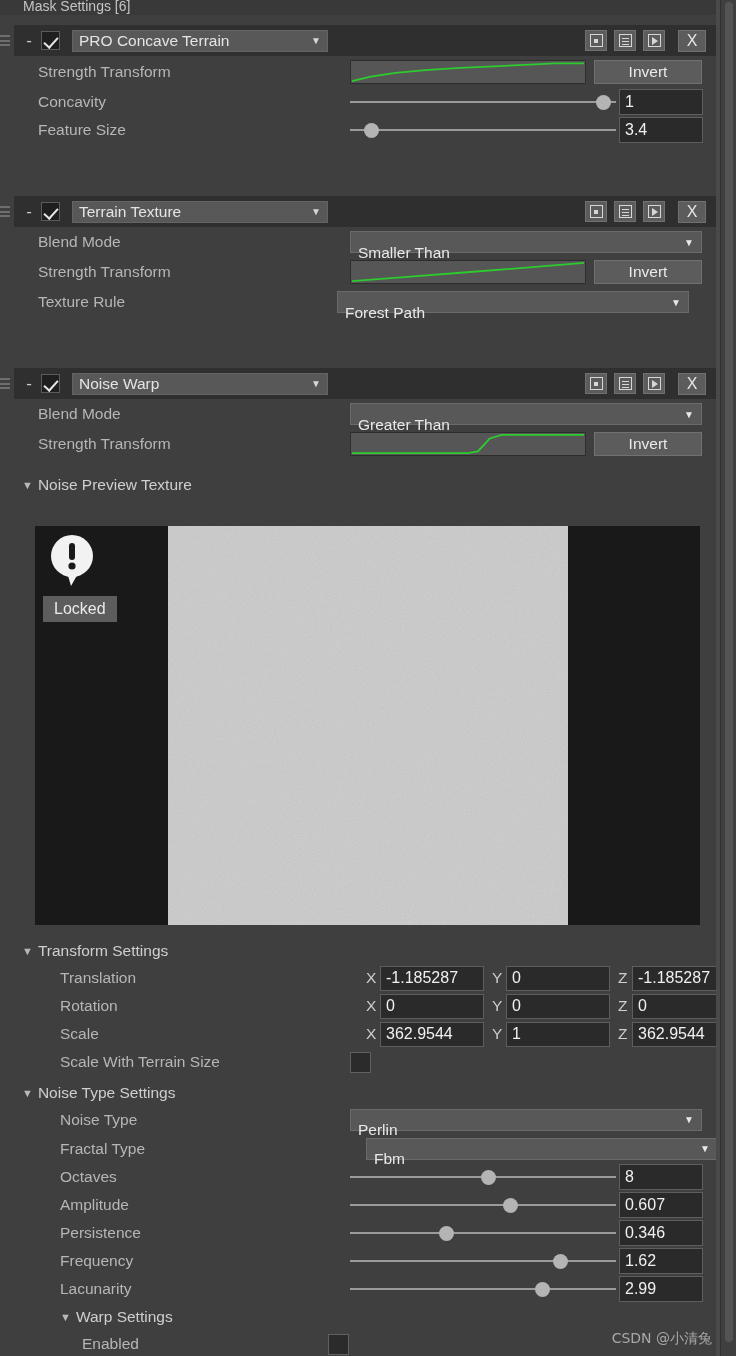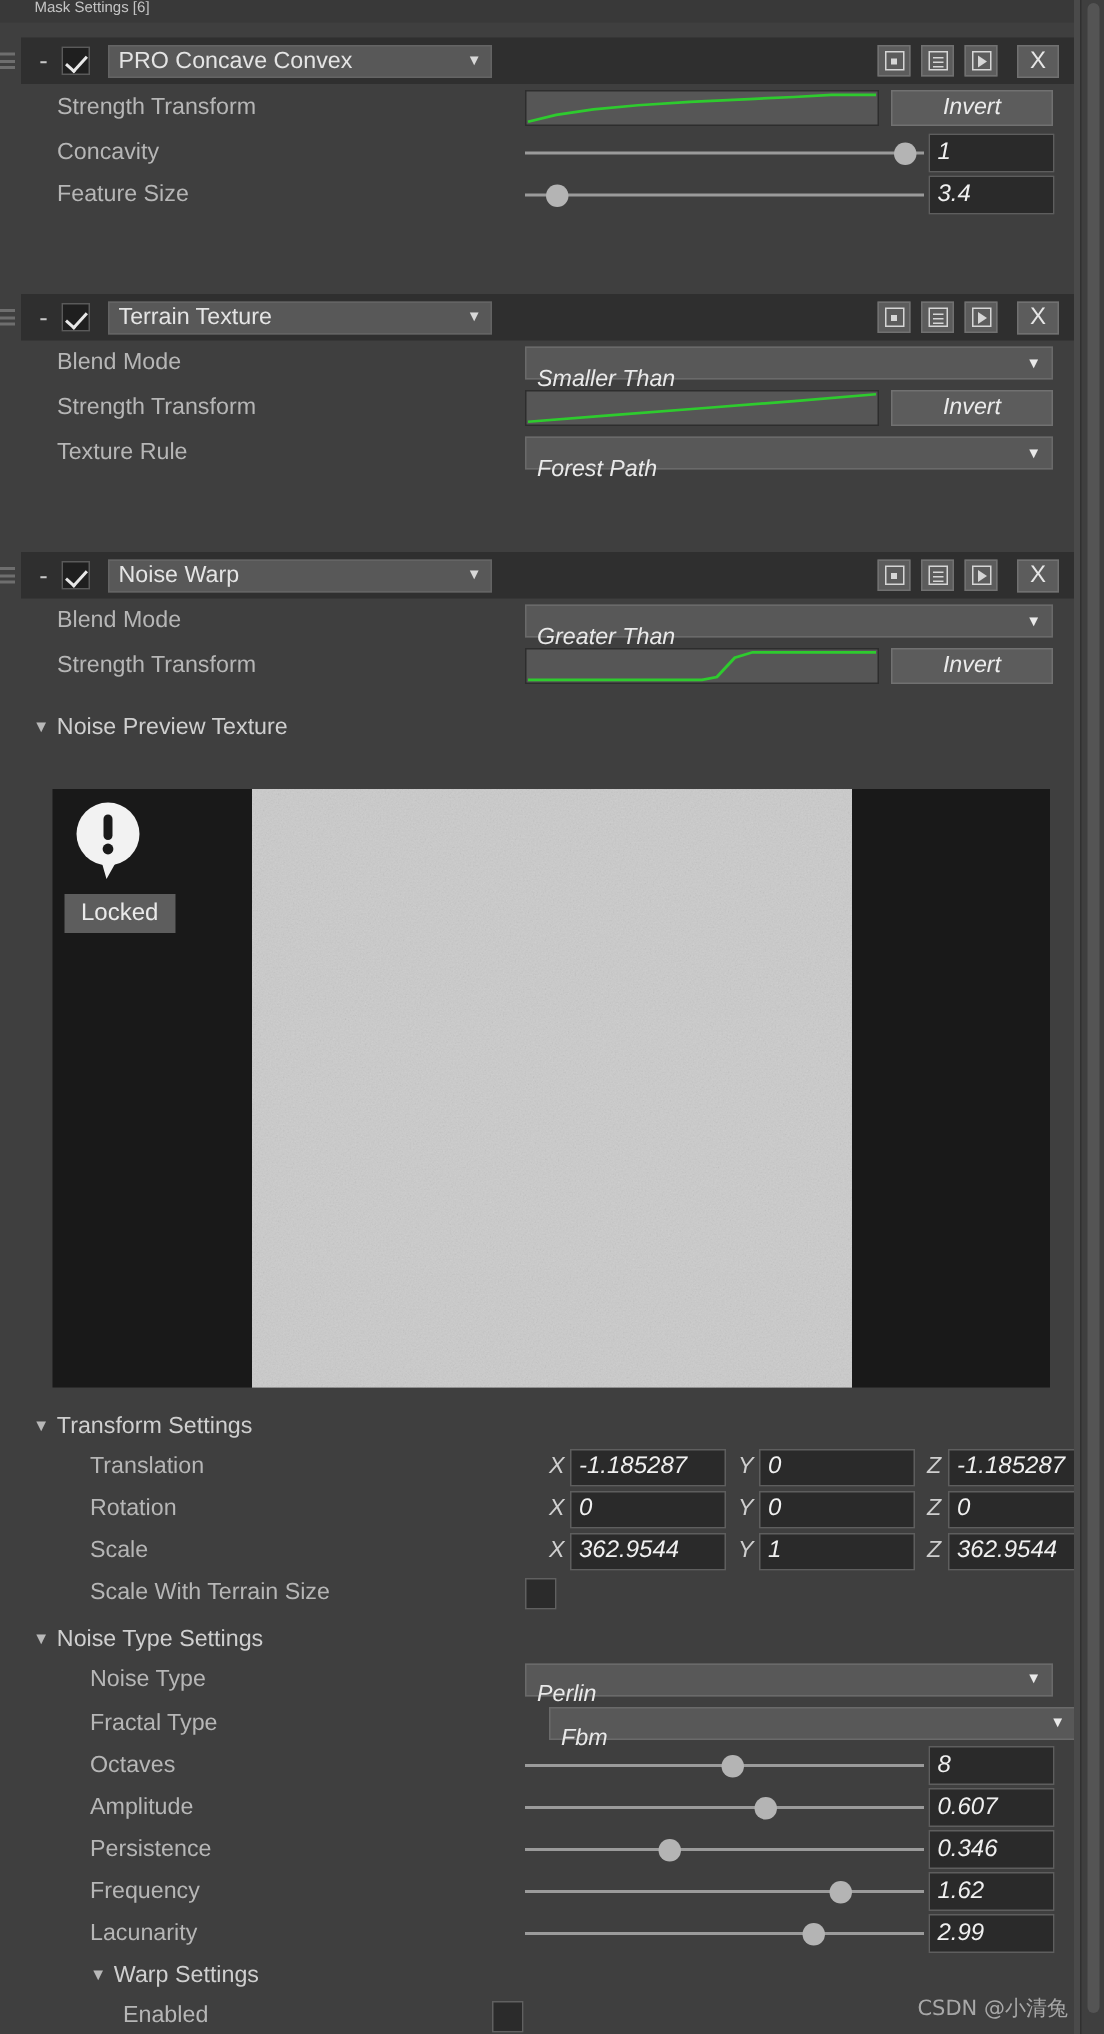--- a/index.html
+++ b/index.html
@@ -8,21 +8,21 @@
     background: #3f3f3f;
     font-family: "Liberation Sans", sans-serif;
     overflow: hidden;
   }
   .root { position: relative; width: 736px; height: 1356px; background: #3f3f3f; }
 
   
   .titlebar {
     position: absolute; left: 0; top: 0; width: 720px; height: 15px;
     background: #393939; color: #c4c4c4;
-    font-size: 10px; line-height: 12px; padding-left: 23px;
+    font-size: 14px; line-height: 12px; padding-left: 23px;
     overflow: hidden; white-space: nowrap;
   }
 
   
   .scroll-track {
     position: absolute; right: 0; top: 0; width: 16px; height: 1356px;
     background: #3f3f3f; border-left: 1px solid #303030;
   }
   .scroll-thumb {
     position: absolute; left: 4px; top: 2px; width: 8px; height: 1340px;
@@ -90,21 +90,21 @@
   .close-btn {
     width: 28px; height: 22px; background: #5c5c5c; border: 1px solid #717171;
     color: #e6e6e6; font-size: 16px; display: flex; align-items: center;
     justify-content: center; margin-left: 6px;
   }
 
   
   .rows { padding-left: 38px; }
   .row { height: 28px; display: flex; align-items: center; position: relative; }
   .row .plabel { color: #b6b6b6; font-size: 15.5px; white-space: nowrap; }
-  .ctl { position: absolute; left: 310px; display: flex; align-items: center; font-style: italic; }
+  .ctl { position: absolute; left: 310px; display: flex; align-items: center; }
 
   .dropdown {
     width: 352px; height: 22px; background: #585858; border: 1px solid #6a6a6a;
     display: flex; align-items: center; padding: 0 7px;
     color: #e9e9e9; font-size: 15.5px;
   }
   .dropdown span.lbl { flex: 1; margin-top: 21px; }
   .dropdown .caret { font-size: 10px; }
 
   .curvebox {
@@ -180,21 +180,21 @@
   <div class="module" style="top:25px;">
     <div class="mod-header">
       <div class="drag-handle">
           <i></i>
           <i></i>
           <i></i>
         </div>
       <div class="collapse-minus">-</div>
       <div class="mod-check on"></div>
       <div class="mod-dropdown">
-        <span class="lbl">PRO Concave Convex</span>
+        <span class="lbl">PRO Concave Terrain</span>
         <span class="caret">▼</span>
       </div>
       <div class="mod-tools">
         <div class="tool-btn">
             <span class="glyph glyph-dot"></span>
           </div>
         <div class="tool-btn">
             <span class="glyph glyph-lines"></span>
           </div>
         <div class="tool-btn">
@@ -280,21 +280,21 @@
           <div class="curvebox">
             <svg viewBox="0 0 236 24" preserveAspectRatio="none">
               <polyline points="1,22 60,17 120,12 180,7 235,2" fill="none" stroke="#2ecb2e" stroke-width="2"></polyline>
             </svg>
           </div>
           <div class="invert-btn">Invert</div>
         </div>
       </div>
       <div class="row" style="height:30px">
         <span class="plabel">Texture Rule</span>
-        <div class="ctl" style="left:312px">
+        <div class="ctl" style="left:299px">
           <div class="dropdown">
             <span class="lbl">Forest Path</span>
             <span class="caret">▼</span>
           </div>
         </div>
       </div>
     </div>
   </div>
 
   <div class="module" style="top:368px;">

